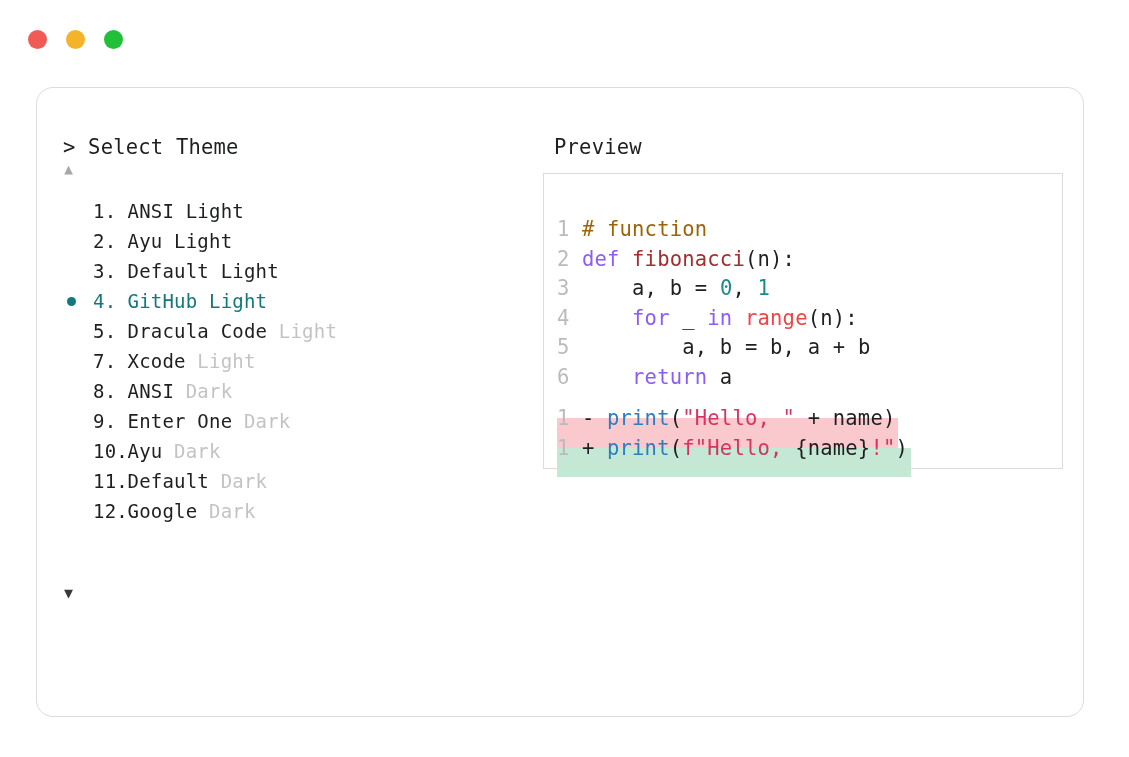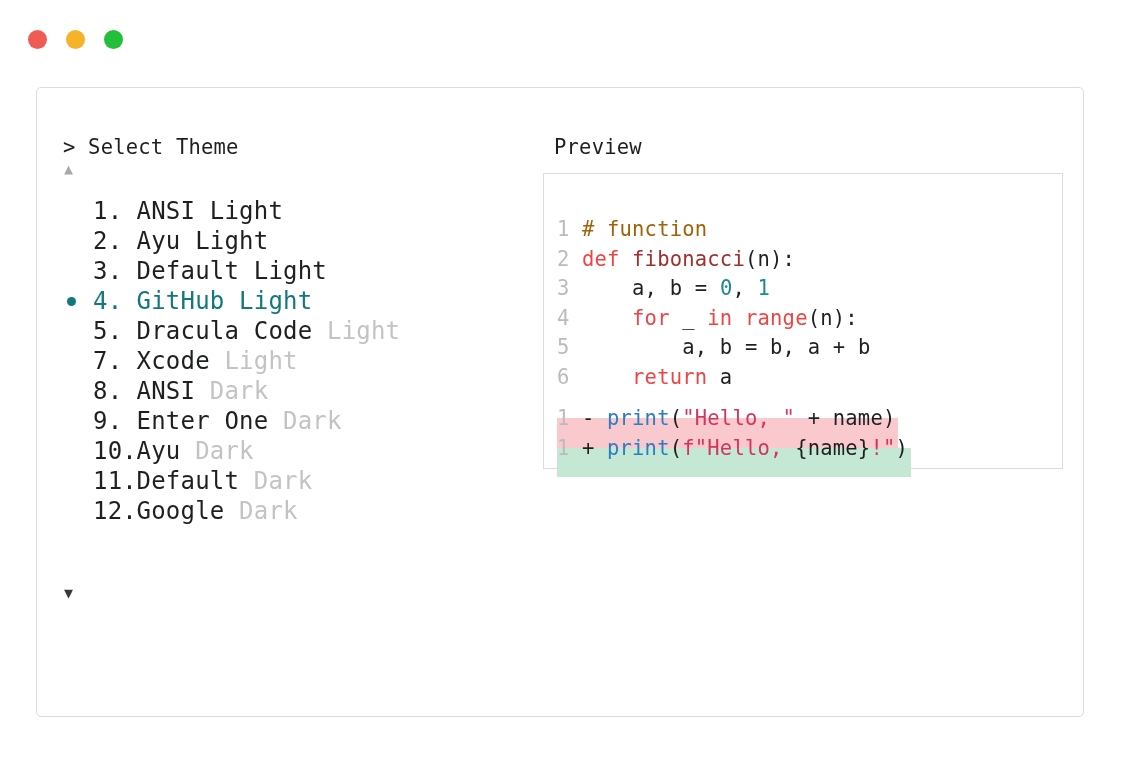--- a/index.html
+++ b/index.html
@@ -31,21 +31,21 @@
 
   
   #prompt-card {
     position: absolute;
     left: 36px;
     top: 87px;
     width: 1048px;
     height: 630px;
     box-sizing: border-box;
     border: 1.3px solid #dcdcdc;
-    border-radius: 5px;
+    border-radius: 17px;
     background: #ffffff;
   }
 
   
   #card-body {
     position: absolute;
     left: 0; top: 0; right: 0; bottom: 0;
   }
 
   
@@ -90,21 +90,21 @@
   #theme-list {
     position: absolute;
     left: 26px;
     top: 108px;
     width: 440px;
   }
   .theme-row {
     position: relative;
     height: 30px;
     line-height: 30px;
-    font-size: 24px;
+    font-size: 19px;
     white-space: pre;
     letter-spacing: 0.2px;
   }
   .theme-bullet {
     position: absolute;
     left: 4px;
     top: 11px;
     width: 9px;
     height: 9px;
     border-radius: 50%;
@@ -163,21 +163,21 @@
   .code-line { height: 29.5px; white-space: pre; }
   .ln {
     display: inline-block;
     width: 1ch;
     color: #bbbbbb;
   }
   .code-gap { height: 26px; }
 
   
   .tok-comment  { color: #a16207; }
-  .tok-kw       { color: #ef4444; }
+  .tok-kw       { color: #8b5cf6; }
   .tok-fn       { color: #a42d2d; }
   .tok-plain    { color: #1d1f21; }
   .tok-num      { color: #1a8a8a; }
   .tok-builtin  { color: #ef4444; }
   .tok-call     { color: #2a7ec4; }
   .tok-str      { color: #d6335e; }
 
   
   .diff-line {
     height: 29.5px;

